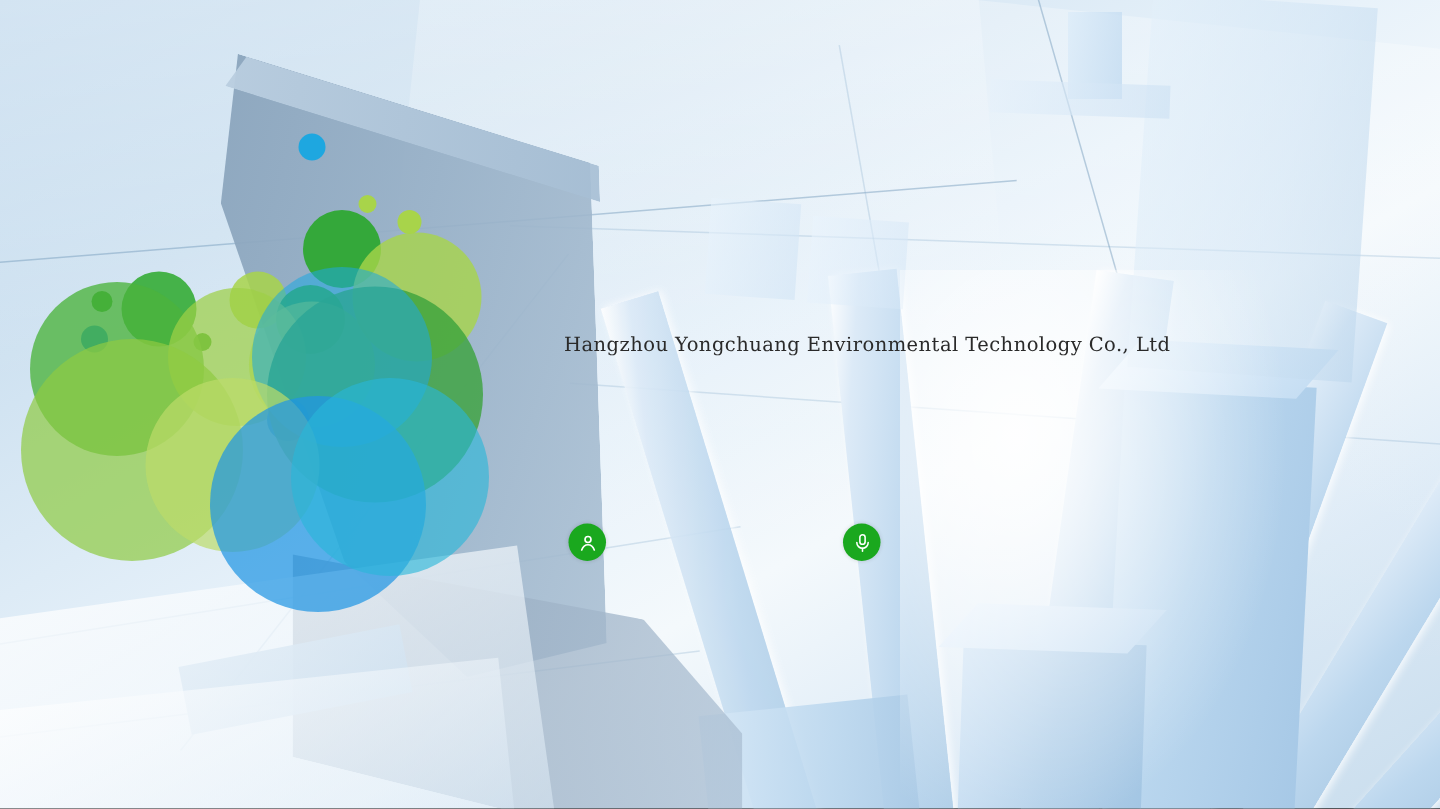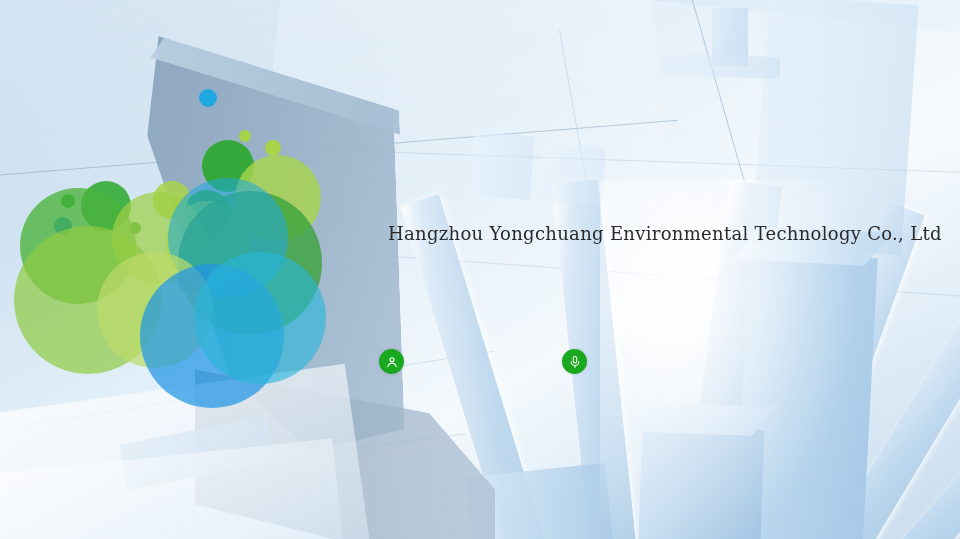--- a/index.html
+++ b/index.html
@@ -78,25 +78,25 @@
     line-height: 1.05;
     white-space: nowrap;
     letter-spacing: 0px;
   }
   .title .hl { color:#15a81b; }
   .title .rest { color:#15120f; }
 
   .subtitle {
     margin-top: 20px;
     font-family: "DejaVu Serif", "Liberation Serif", serif;
-    font-size: 18px;
+    font-size: 13px;
     color: #2a2a2a;
     letter-spacing: 0.3px;
     white-space: nowrap;
-    margin-left: 14px;
+    margin-left: 2px;
     text-align: center;
   }
 
   
   .badge {
     position:absolute;
     width: 25px; height: 25px;
     border-radius: 50%;
     background: #1aa81e;
     display:flex; align-items:center; justify-content:center;

